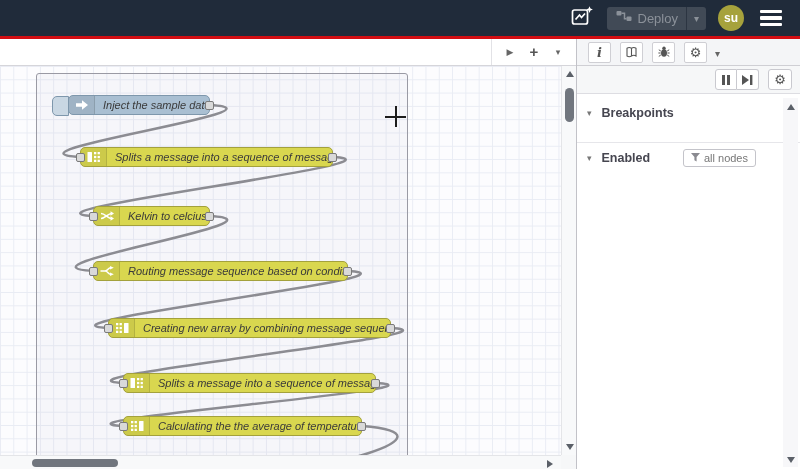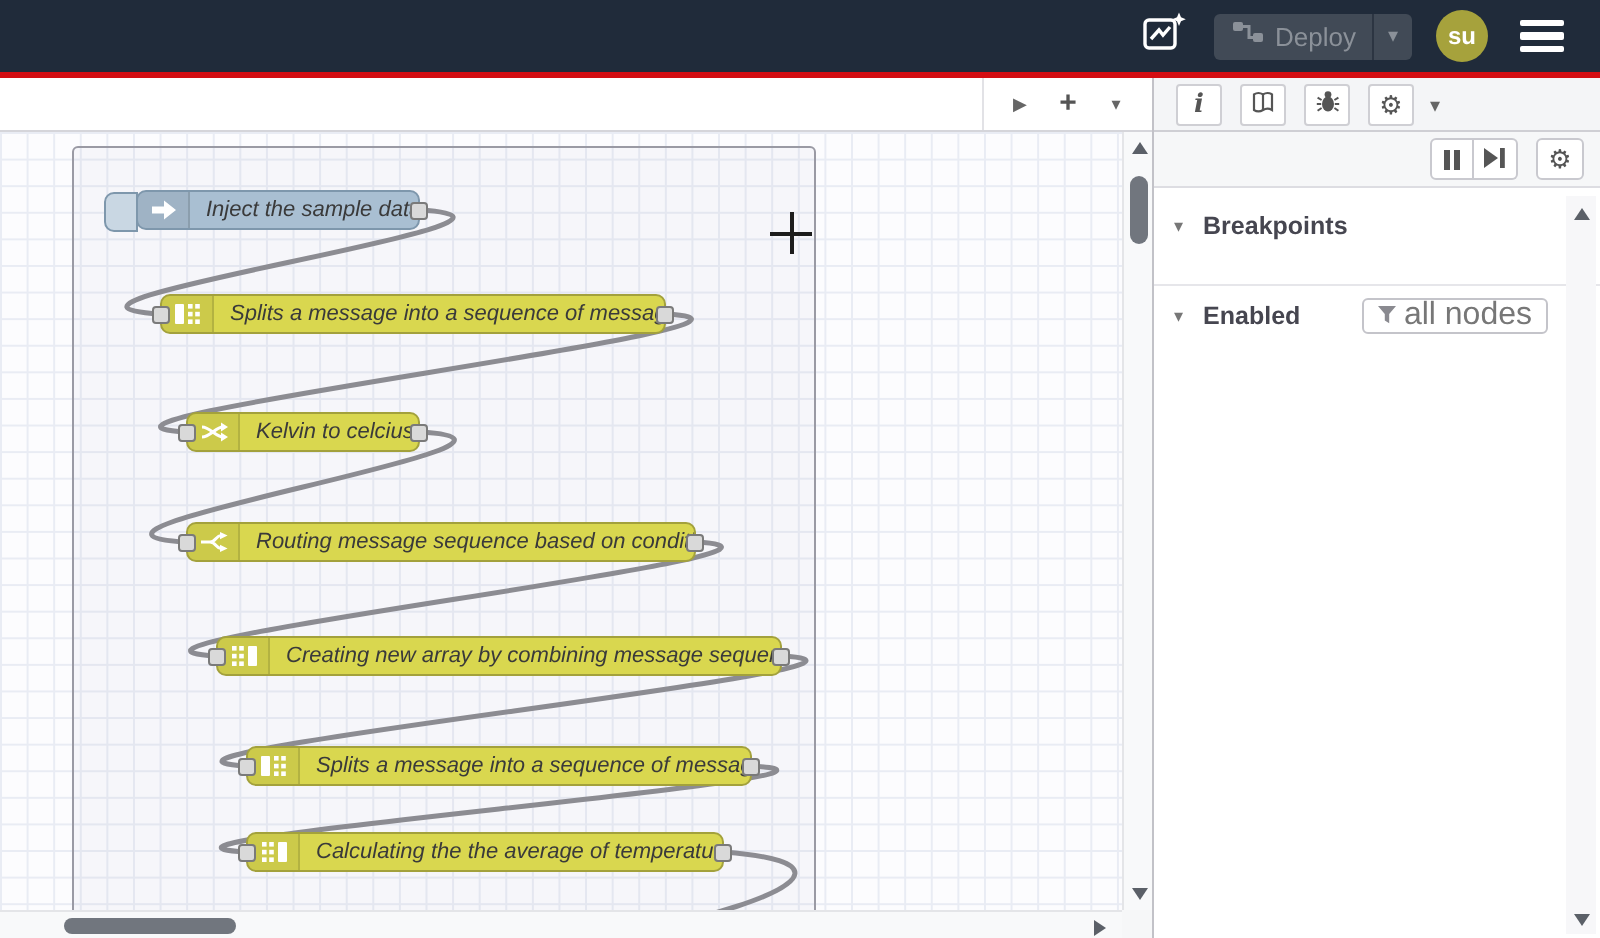--- a/index.html
+++ b/index.html
@@ -110,23 +110,23 @@
   .sq-btn.gear { margin-left:9px; border-radius:3px; width:24px; }
   .pause-bars { display:flex; gap:2.5px; }
   .pause-bars i { display:block; width:3px; height:10px; background:#555; }
 
   .sidebar-content { flex:1; position:relative; background:#fff; }
   .section-header { height:26px; display:flex; align-items:center; gap:10px; padding:0 10px; }
   .sec-caret { color:#777; font-size:9px; }
   .sec-title { font-size:12.5px; font-weight:bold; color:#464650; }
   .section.bp { padding-top:6px; border-bottom:1px solid #e6e6ea; padding-bottom:16px; }
   .section.msg { padding-top:2px; }
-  .filter-btn { margin-left:auto; margin-right:16px; height:18px; background:#fff;
+  .filter-btn { margin-left:auto; margin-right:34px; height:18px; background:#fff;
     border:1px solid #c4c4ca; border-radius:3px; display:flex; align-items:center; gap:4px;
-    padding:0 7px; font-size:16px; color:#777; font-weight:normal; cursor:pointer; }
+    padding:0 7px; font-size:11px; color:#777; font-weight:normal; cursor:pointer; }
   .side-scroll { position:absolute; right:2px; top:4px; bottom:2px; width:15px;
     background:#f7f7f9; cursor:pointer; }
   .side-scroll .tri.up { left:3.5px; top:6px; }
   .side-scroll .tri.down { left:3.5px; bottom:4px; }
 </style>
 </head>
 <body>
 
 <div class="app">
 

